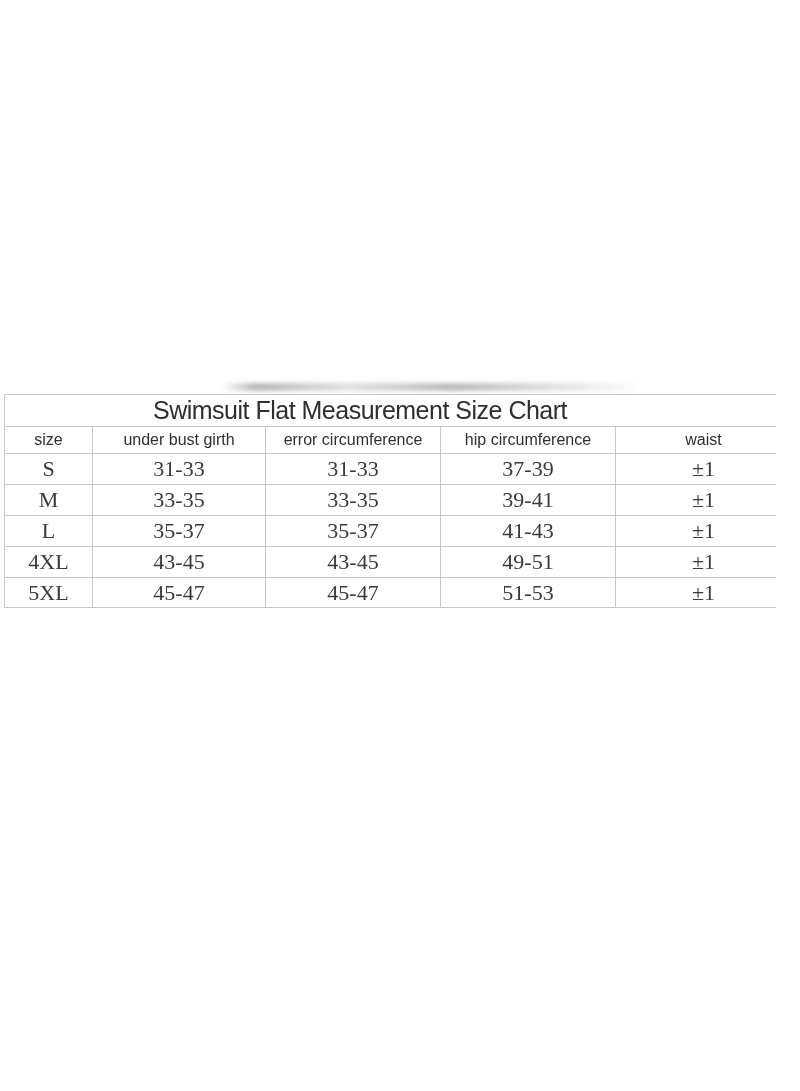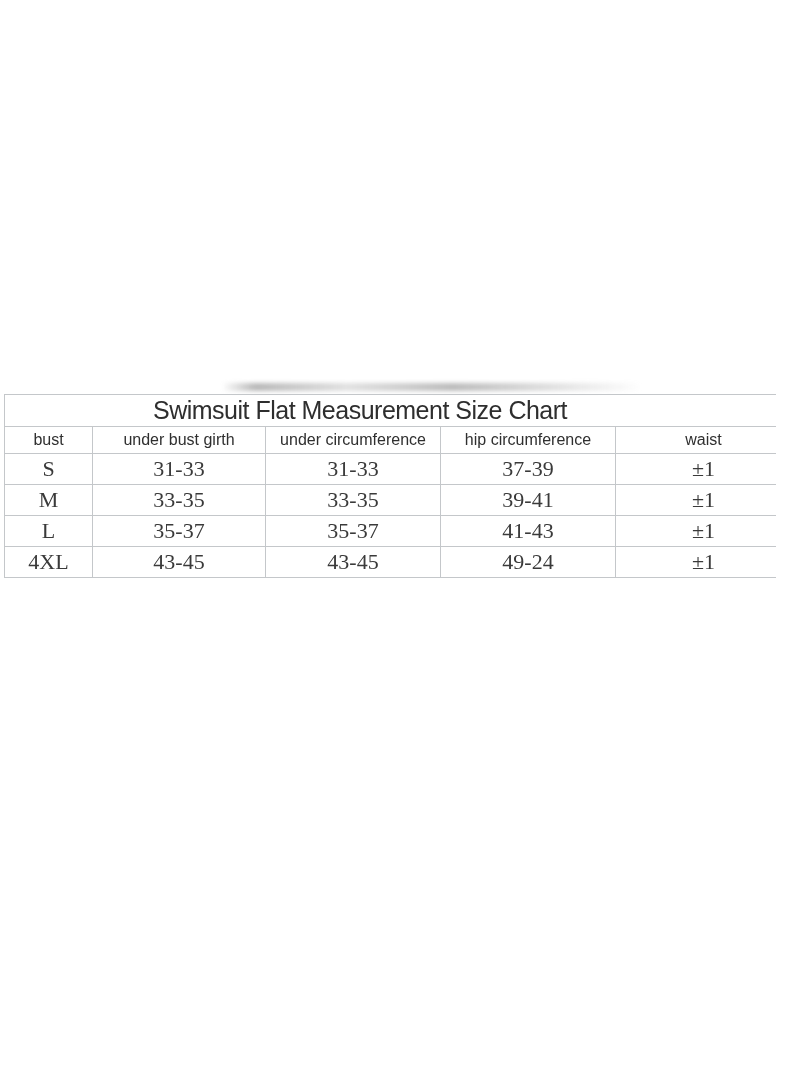--- a/index.html
+++ b/index.html
@@ -81,23 +81,23 @@
       <col style="width:176px">
     </colgroup>
     <tbody>
       <tr class="title-row">
         <td colspan="5">
           <span class="title-text">Swimsuit Flat Measurement Size Chart</span>
         </td>
       </tr>
 
       <tr class="header-row">
-        <td>bust</td>
+        <td>size</td>
         <td>under bust girth</td>
-        <td>under circumference</td>
+        <td>error circumference</td>
         <td>hip circumference</td>
         <td>waist</td>
       </tr>
 
       <tr class="data-row">
         <td>S</td>
         <td>31-33</td>
         <td>31-33</td>
         <td>37-39</td>
         <td>±1</td>
@@ -119,19 +119,26 @@
         <td>±1</td>
       </tr>
 
 
 
 
       <tr class="data-row">
         <td>4XL</td>
         <td>43-45</td>
         <td>43-45</td>
-        <td>49-24</td>
+        <td>49-51</td>
         <td>±1</td>
       </tr>
 
+      <tr class="data-row">
+        <td>5XL</td>
+        <td>45-47</td>
+        <td>45-47</td>
+        <td>51-53</td>
+        <td>±1</td>
+      </tr>
     </tbody>
   </table>
 </div>
 
 </body></html>

